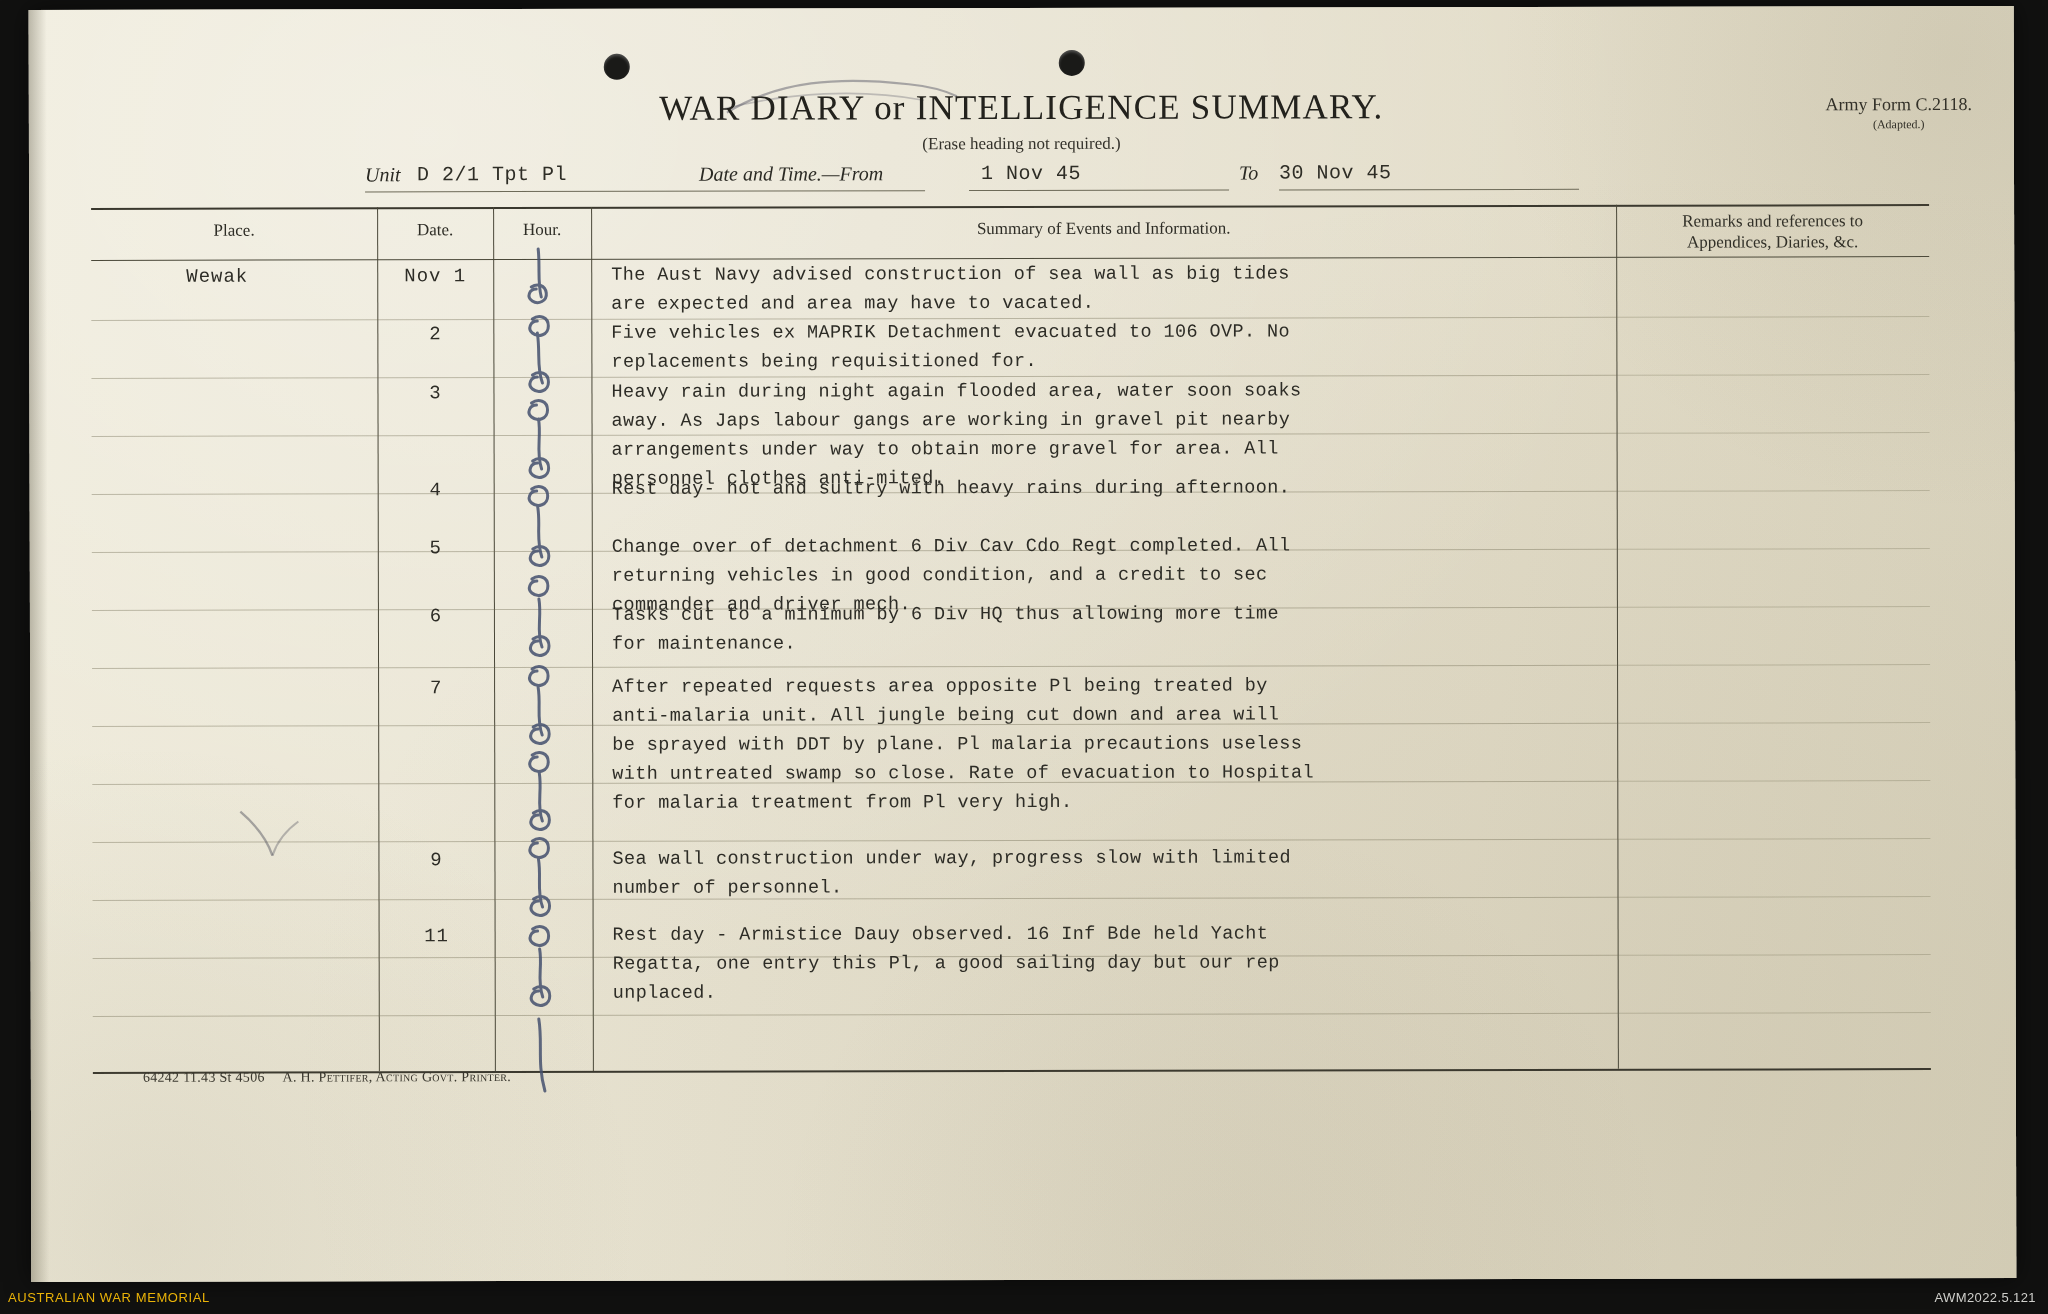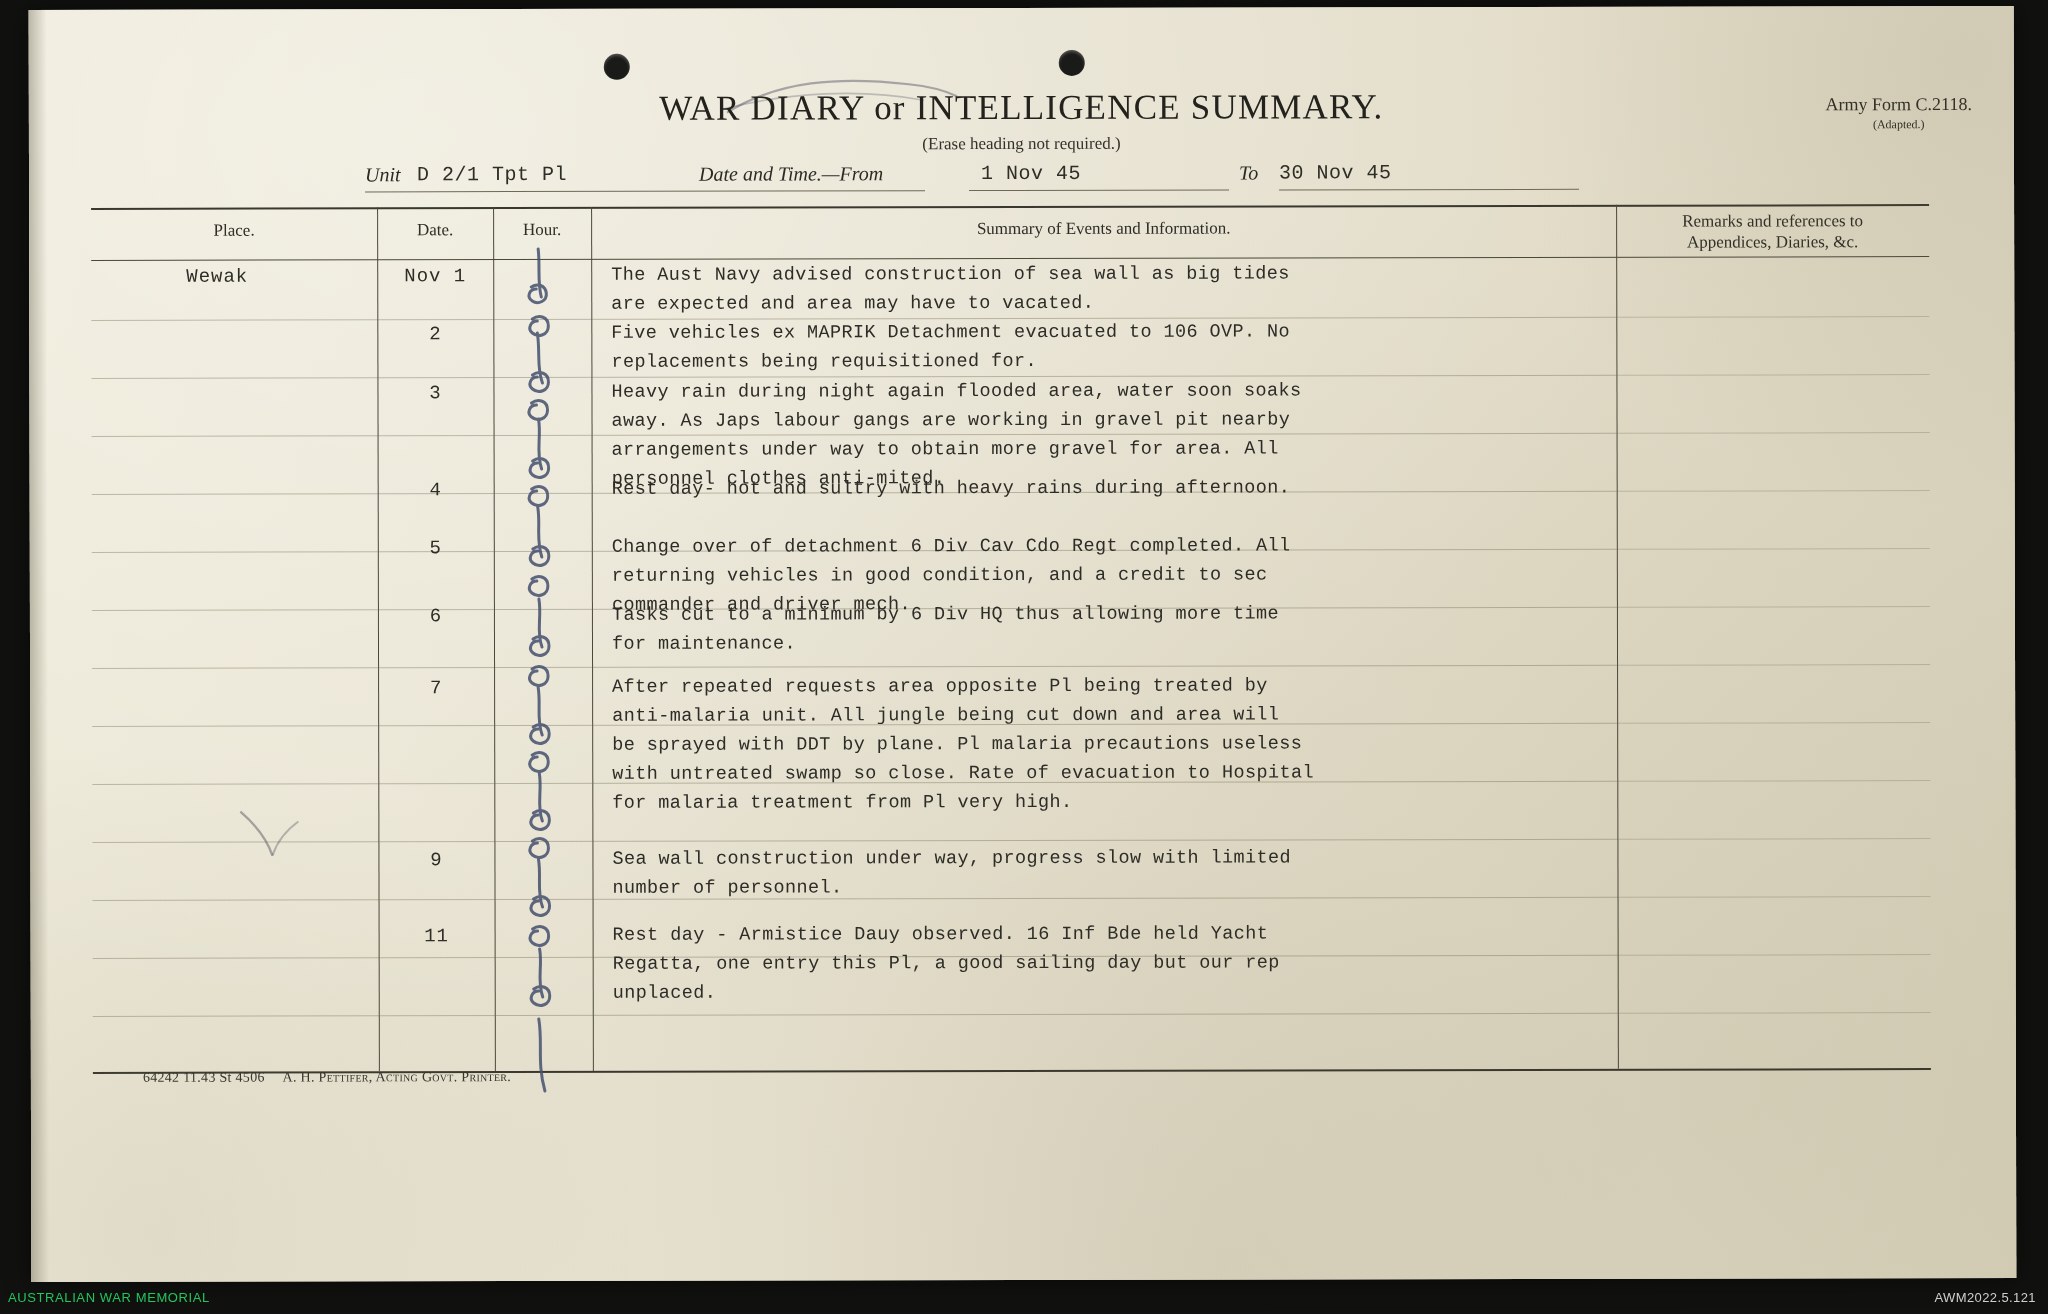--- a/index.html
+++ b/index.html
@@ -230,21 +230,21 @@
     letter-spacing: 0.3px;
   }
   #printer .sc { font-variant: small-caps; }
 
   
   #awm-left {
     position: absolute;
     left: 8px;
     top: 1290px;
     font-size: 13px;
-    color: #22c55e;
+    color: #eab308;
     font-family: "Liberation Sans", sans-serif;
     letter-spacing: 0.6px;
   }
   #awm-right {
     position: absolute;
     right: 12px;
     top: 1290px;
     font-size: 13px;
     color: #cfcfcb;
     font-family: "Liberation Sans", sans-serif;

